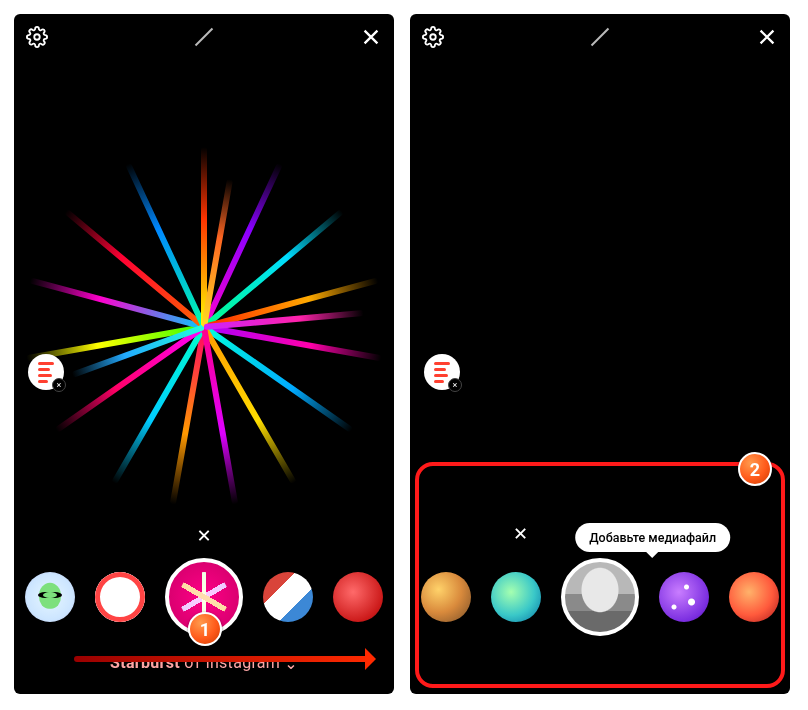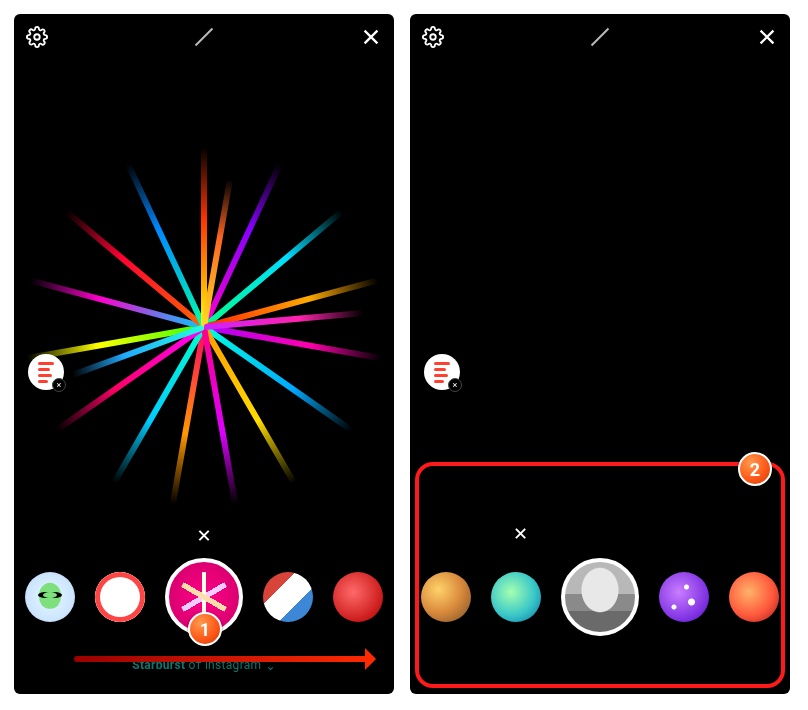--- a/index.html
+++ b/index.html
@@ -138,21 +138,21 @@
   .shutter.gallery {
     background:#444;
     background-image:
       radial-gradient(ellipse at 50% 40%,#e8e8e8 0 18px,transparent 19px),
       linear-gradient(to top,#6a6a6a 0 30%,#8a8a8a 30% 55%,#b8b8b8 55% 100%);
     background-size:100% 100%;
   }
   
   .attr {
     position:absolute; bottom:22px; left:0; right:0;
-    text-align:center; color:#0f766e; font-size:12px; letter-spacing:.3px;
+    text-align:center; color:#fca5a5; font-size:16px; letter-spacing:.3px;
     z-index:10;
   }
   .attr .name{font-weight:700;}
   .attr .chev{display:inline-block;margin-left:4px;transform:translateY(1px);}
   
   .dismiss2{
     position:absolute;
     bottom:150px; left:103px;
     color:#fff; font-size:18px; z-index:11;
   }
@@ -304,20 +304,23 @@
       <div class="sticker-lines">
         <span></span>
           <span></span>
           <span></span>
           <span></span>
       </div>
       <div class="sticker-close">×</div>
     </div>
 
     <div class="dismiss2">✕</div>
+    <div class="tooltip">
+      <span>Добавьте медиафайл</span>
+    </div>
 
     <div class="carousel">
       <div class="filter rainbowball"></div>
       <div class="filter greenblue"></div>
       <div class="shutter gallery"></div>
       <div class="filter purple"></div>
       <div class="filter orangered"></div>
     </div>
 
 

